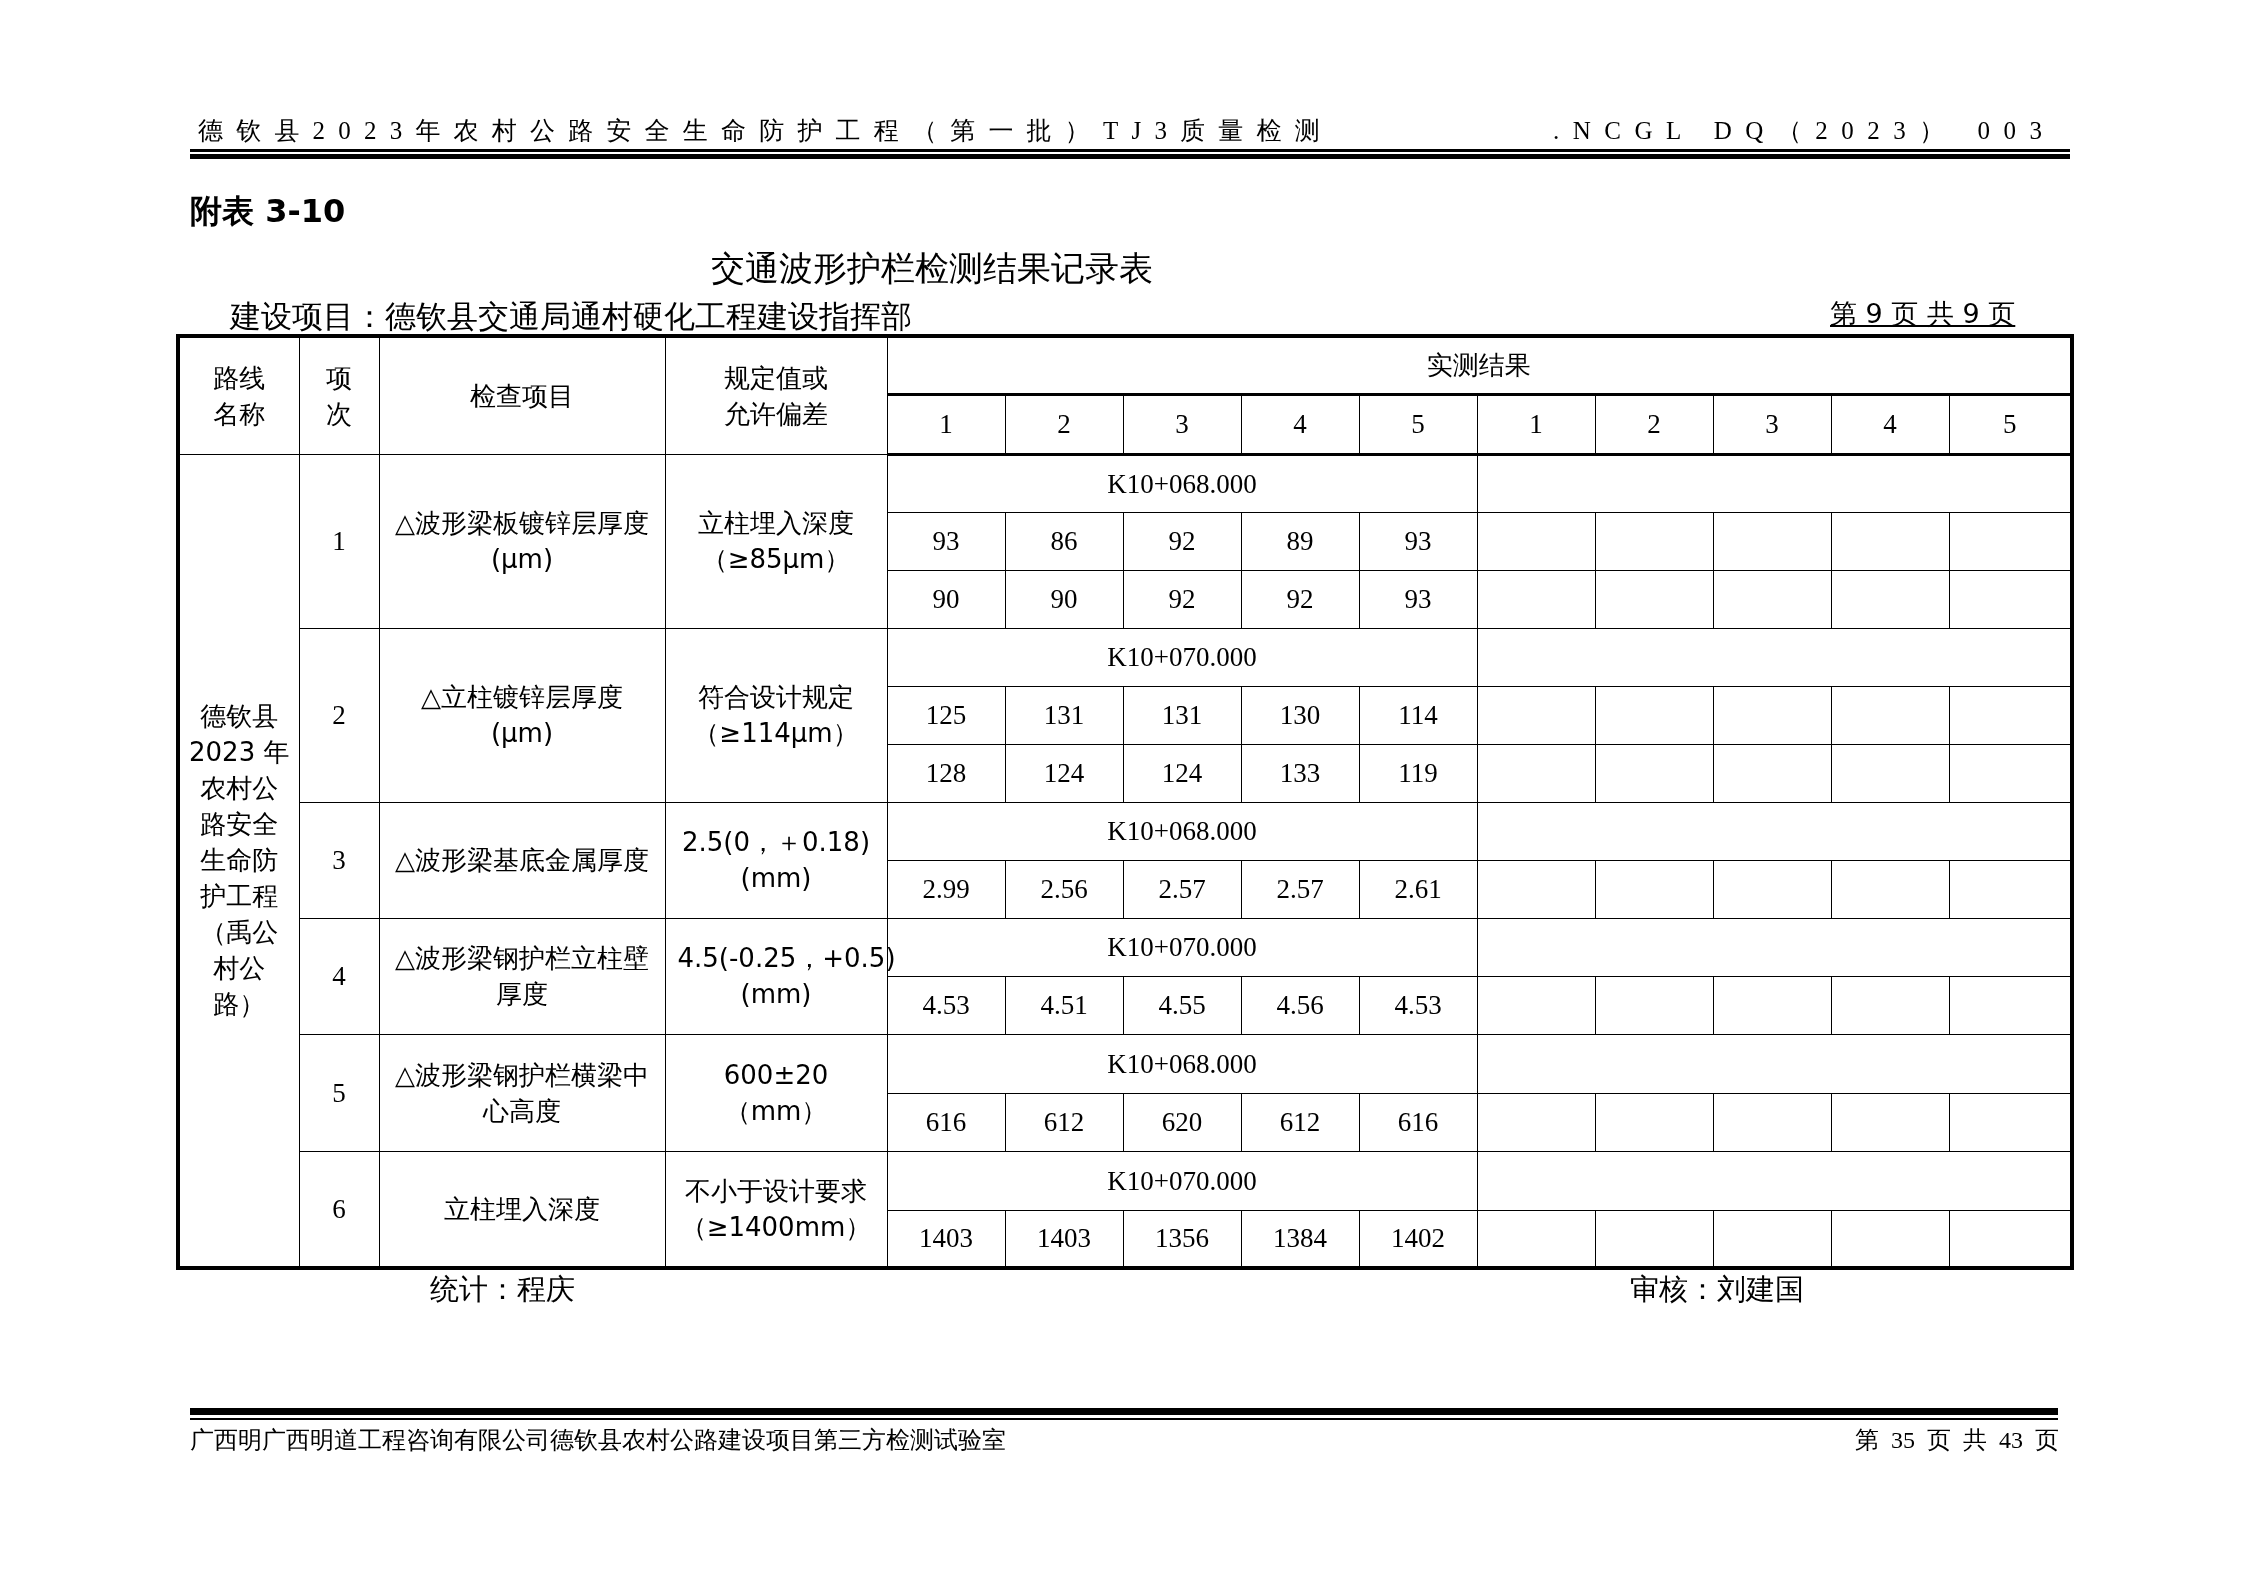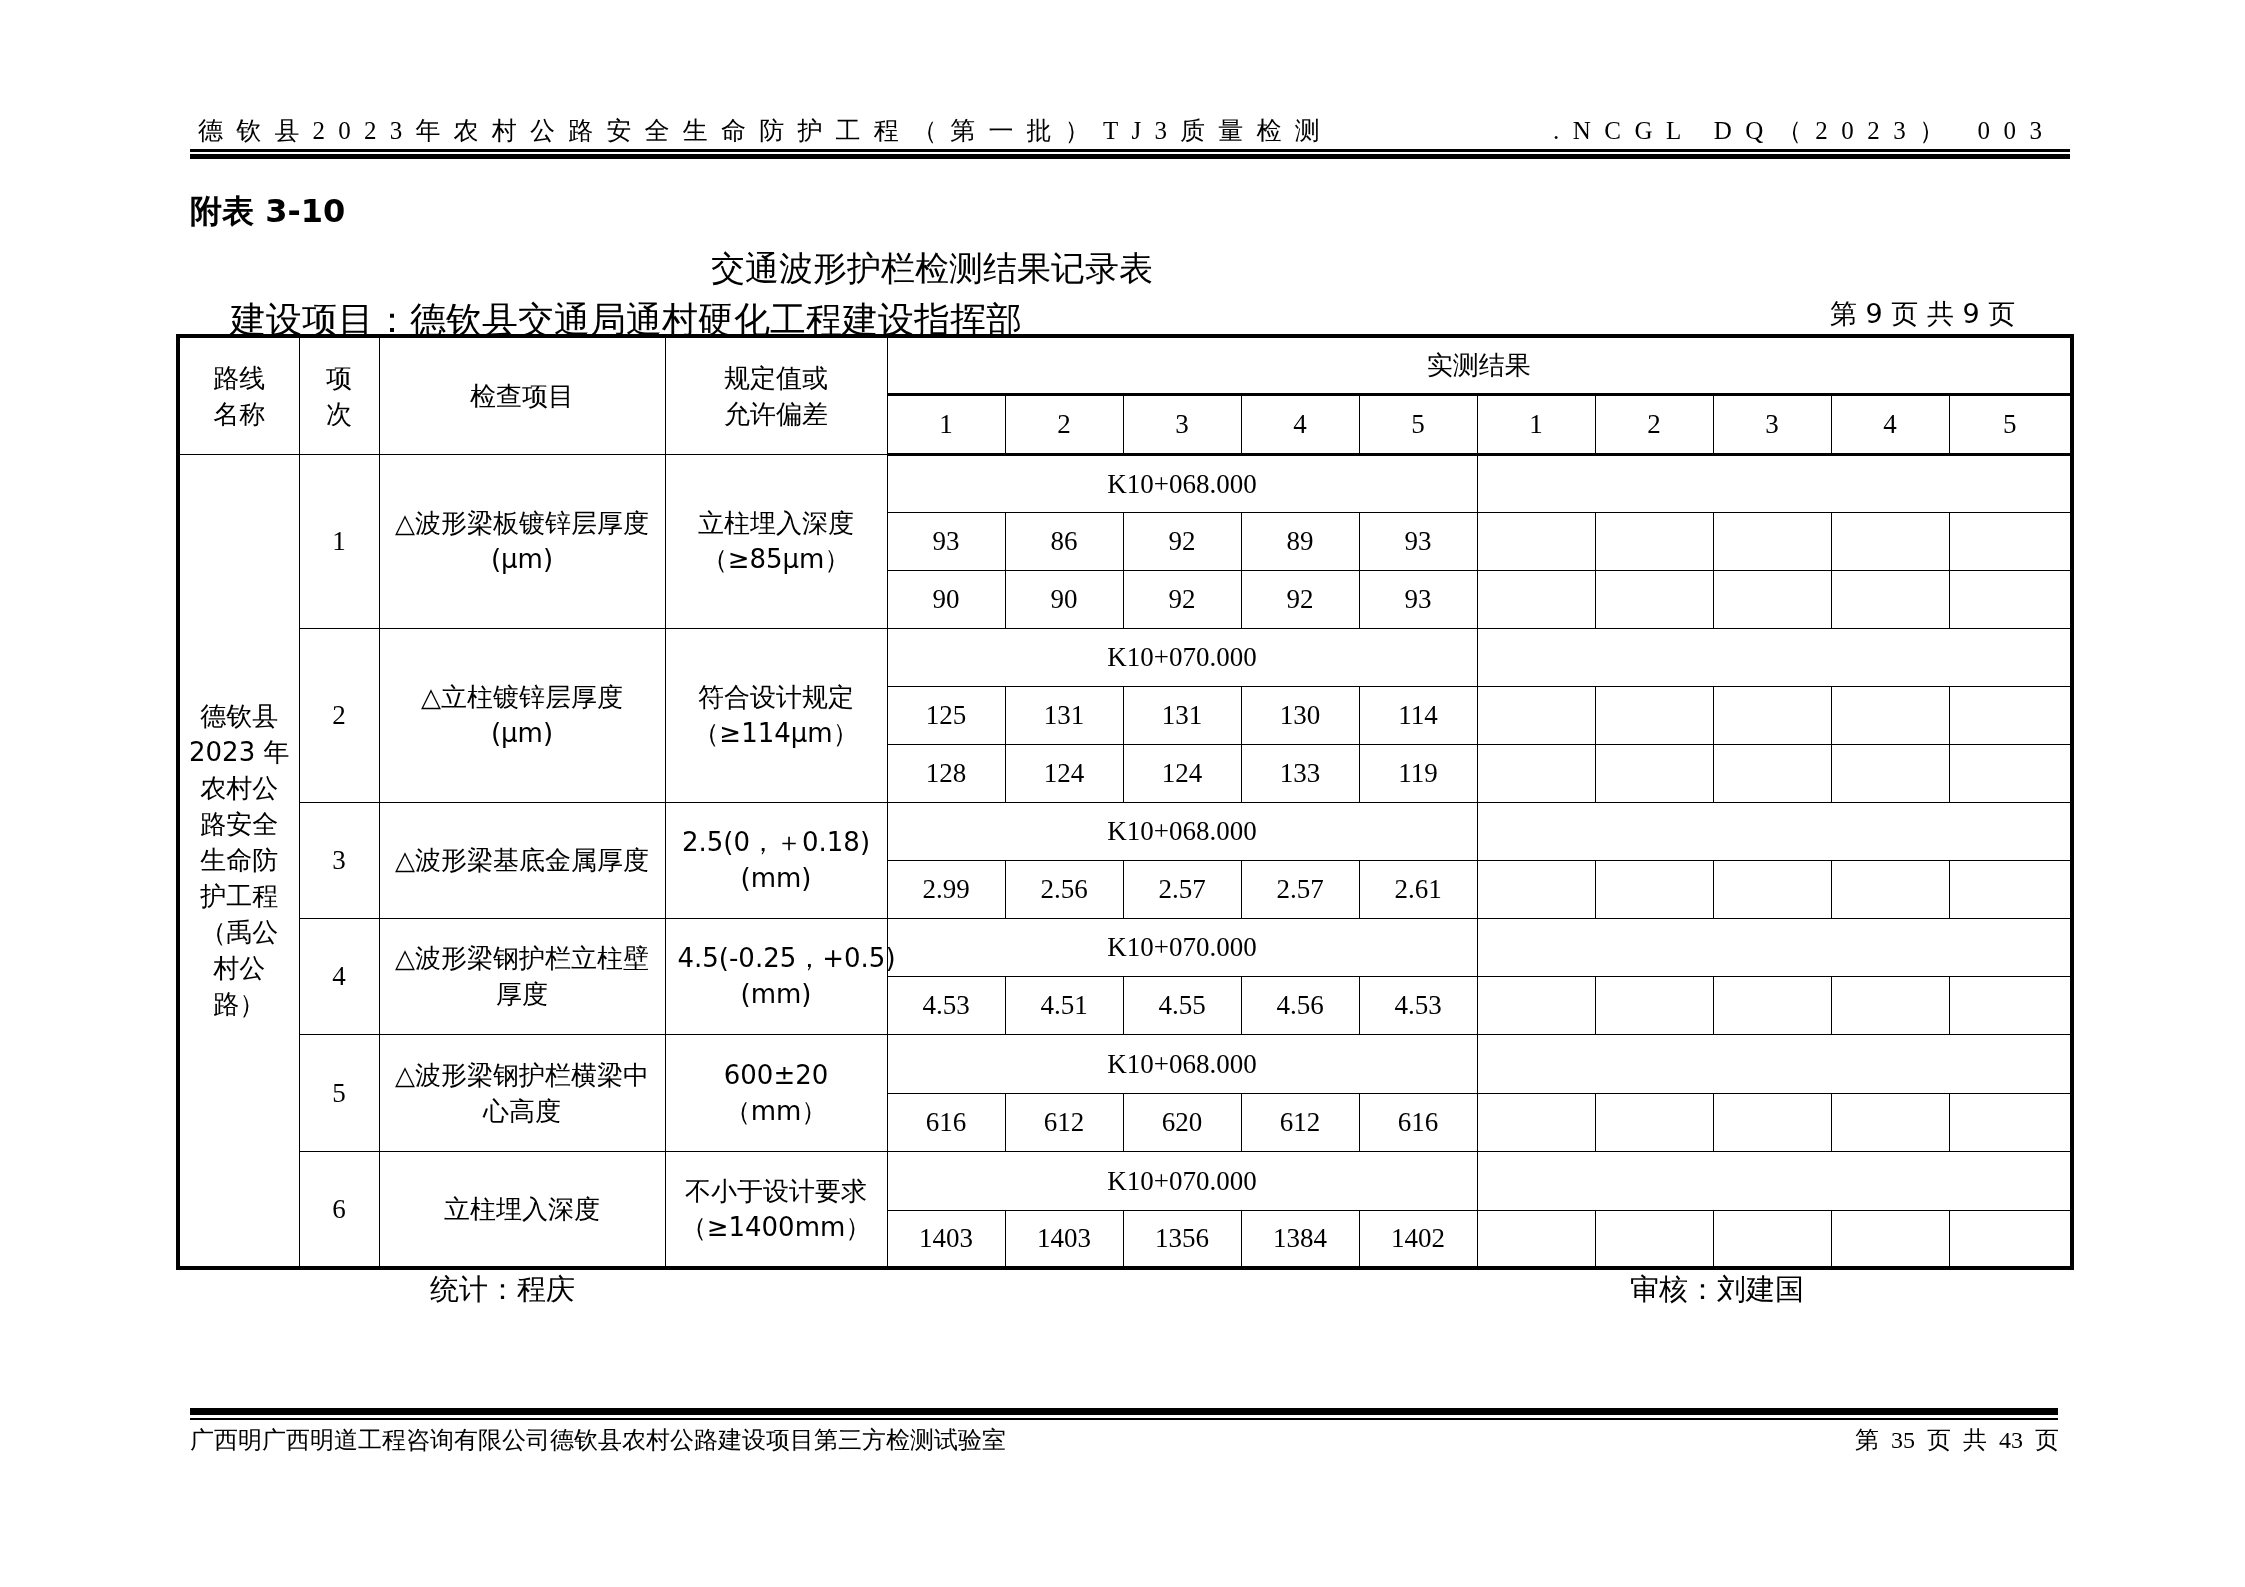--- a/index.html
+++ b/index.html
@@ -7,24 +7,24 @@
          font-family:"Liberation Serif","DejaVu Serif",serif; color:#000; }
   .abs { position:absolute; }
   .hdr-left { left:198px; top:114px; font-size:25px; letter-spacing:13.2px; white-space:nowrap; }
   .hdr-right { left:1553px; top:114px; font-size:25px; letter-spacing:13.5px; white-space:nowrap;font-family:Liberation Serif, serif; }
   .hdr-rule1 { left:190px; top:149px; width:1880px; height:3px; background:#000; }
   .hdr-rule2 { left:190px; top:154px; width:1880px; height:5px; background:#000; }
   .fixtitle { left:190px; top:190px; font-size:32px; font-weight:bold; white-space:nowrap;
               font-family:"DejaVu Sans","Liberation Sans",sans-serif; }
   .doc-title { left:0; width:1864px; top:246px; text-align:center; font-size:34px; white-space:nowrap;
                font-family:"DejaVu Sans","Liberation Sans",sans-serif; }
-  .project { left:230px; top:296px; font-size:36px; white-space:nowrap;
+  .project { left:230px; top:296px; font-size:31px; white-space:nowrap;
              font-family:"DejaVu Sans","Liberation Sans",sans-serif; }
   .pagelbl { left:1830px; top:296px; font-size:27px; white-space:nowrap;
-             font-family:"DejaVu Sans","Liberation Sans",sans-serif; }
+             font-family:"DejaVu Sans","Liberation Sans",sans-serif;text-decoration:underline; }
 
   table.main { position:absolute; left:176px; top:334px; width:1894px; border-collapse:collapse;
                border:4px solid #000; table-layout:fixed; }
   table.main td { border:1.5px solid #000; text-align:center; vertical-align:middle; padding:0;
                   font-size:27px; line-height:36px; }
   table.main td.cn { font-family:"DejaVu Sans","Liberation Sans",sans-serif; font-size:26px; }
   table.main tr.thickb td { border-bottom:3px solid #000; }
   .sig-left { left:430px; top:1270px; font-size:29px; white-space:nowrap;
               font-family:"DejaVu Sans","Liberation Sans",sans-serif; }
   .sig-right { left:1630px; top:1270px; font-size:29px; white-space:nowrap;

